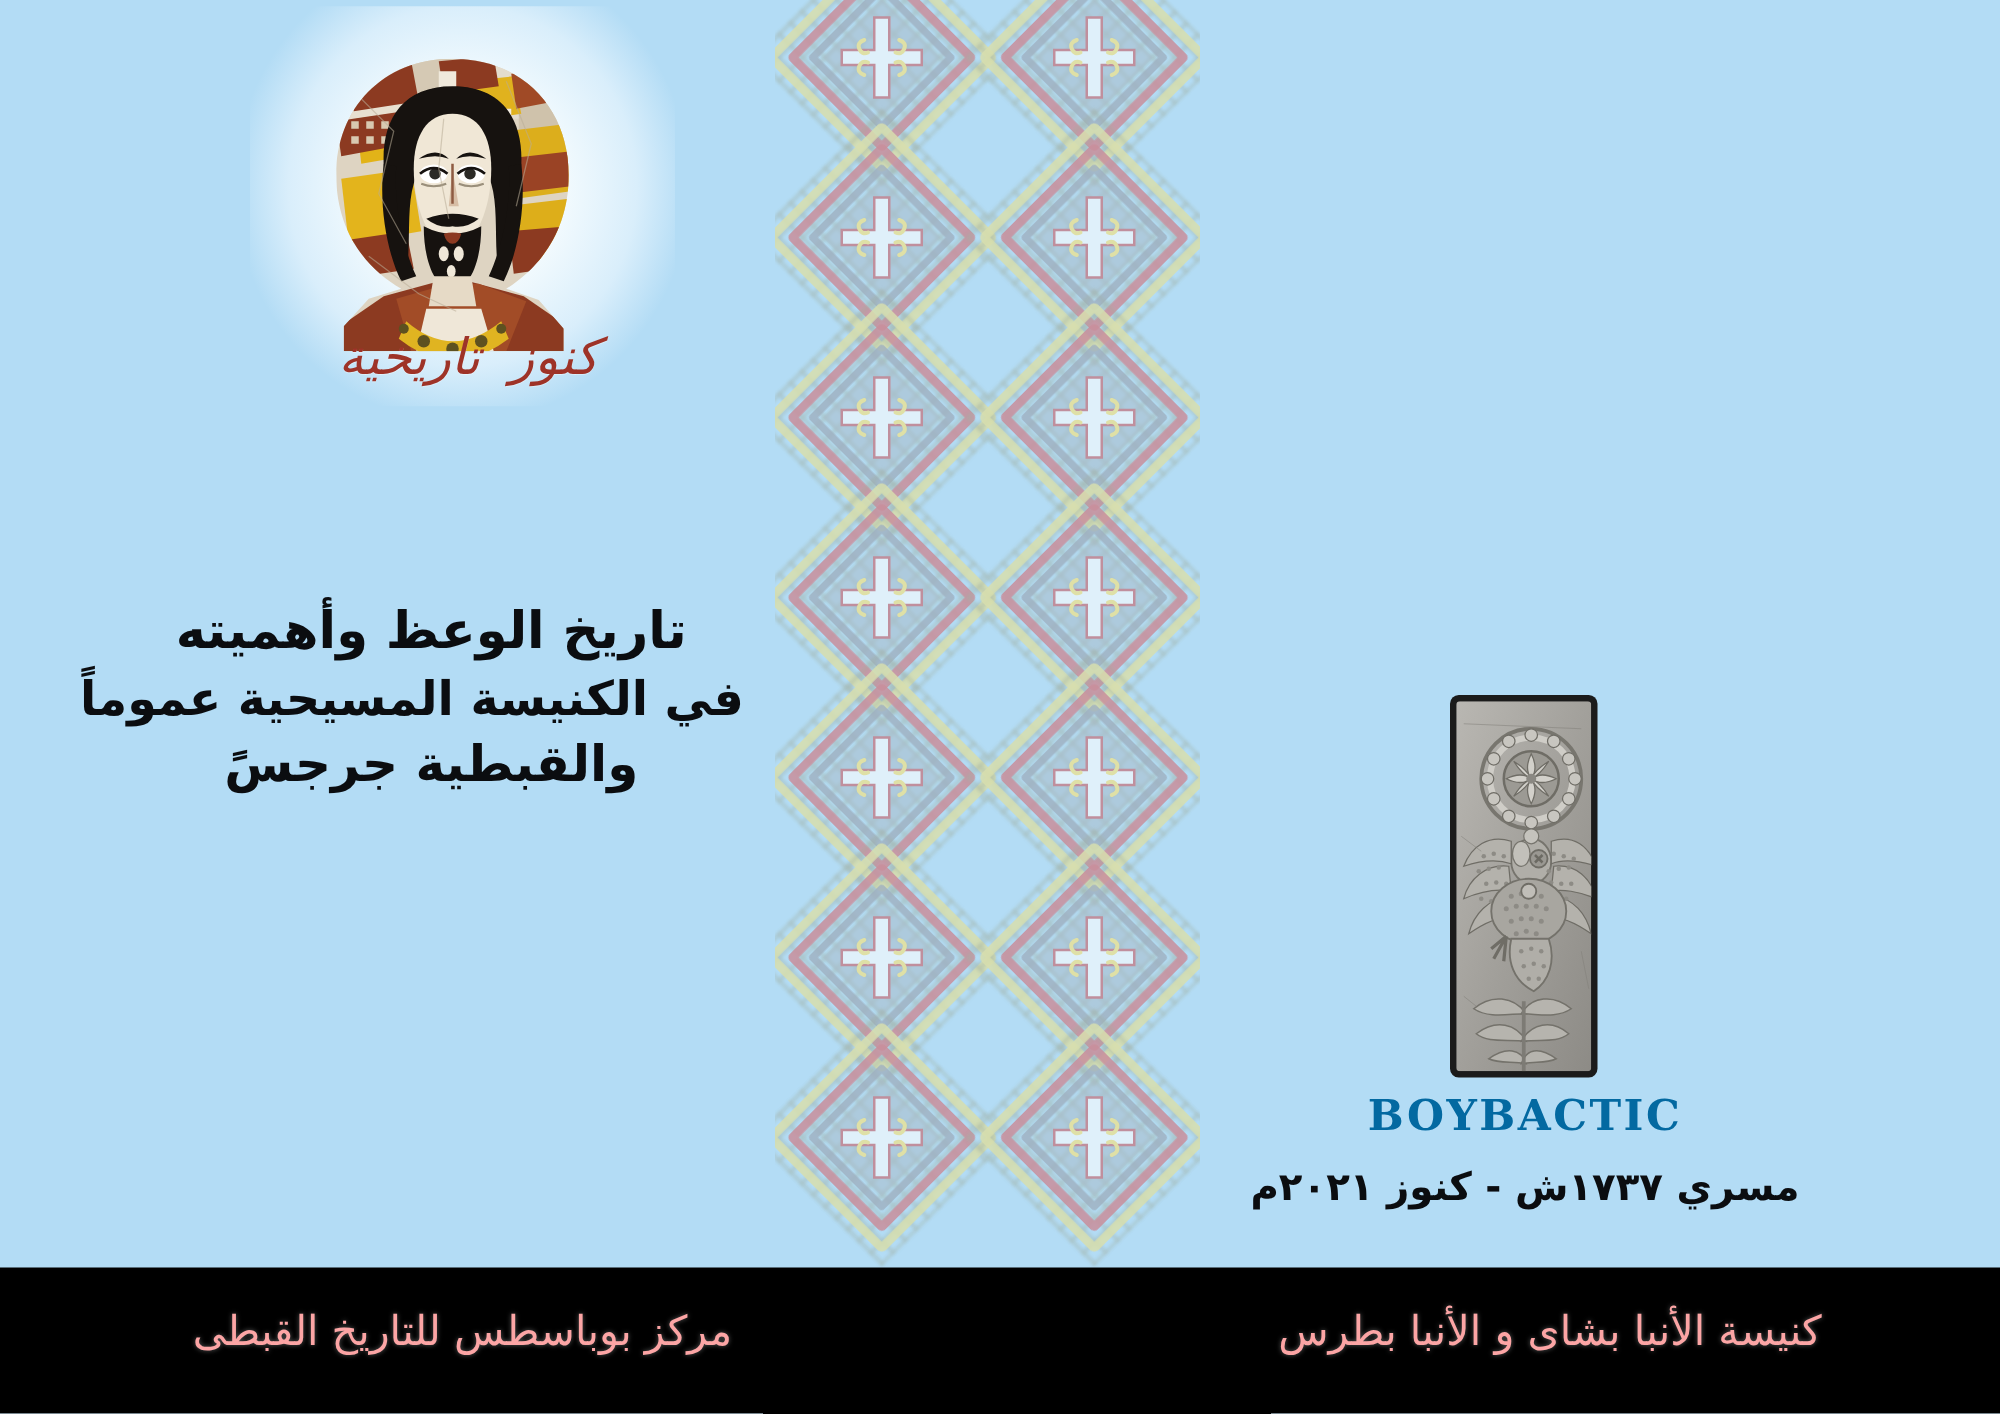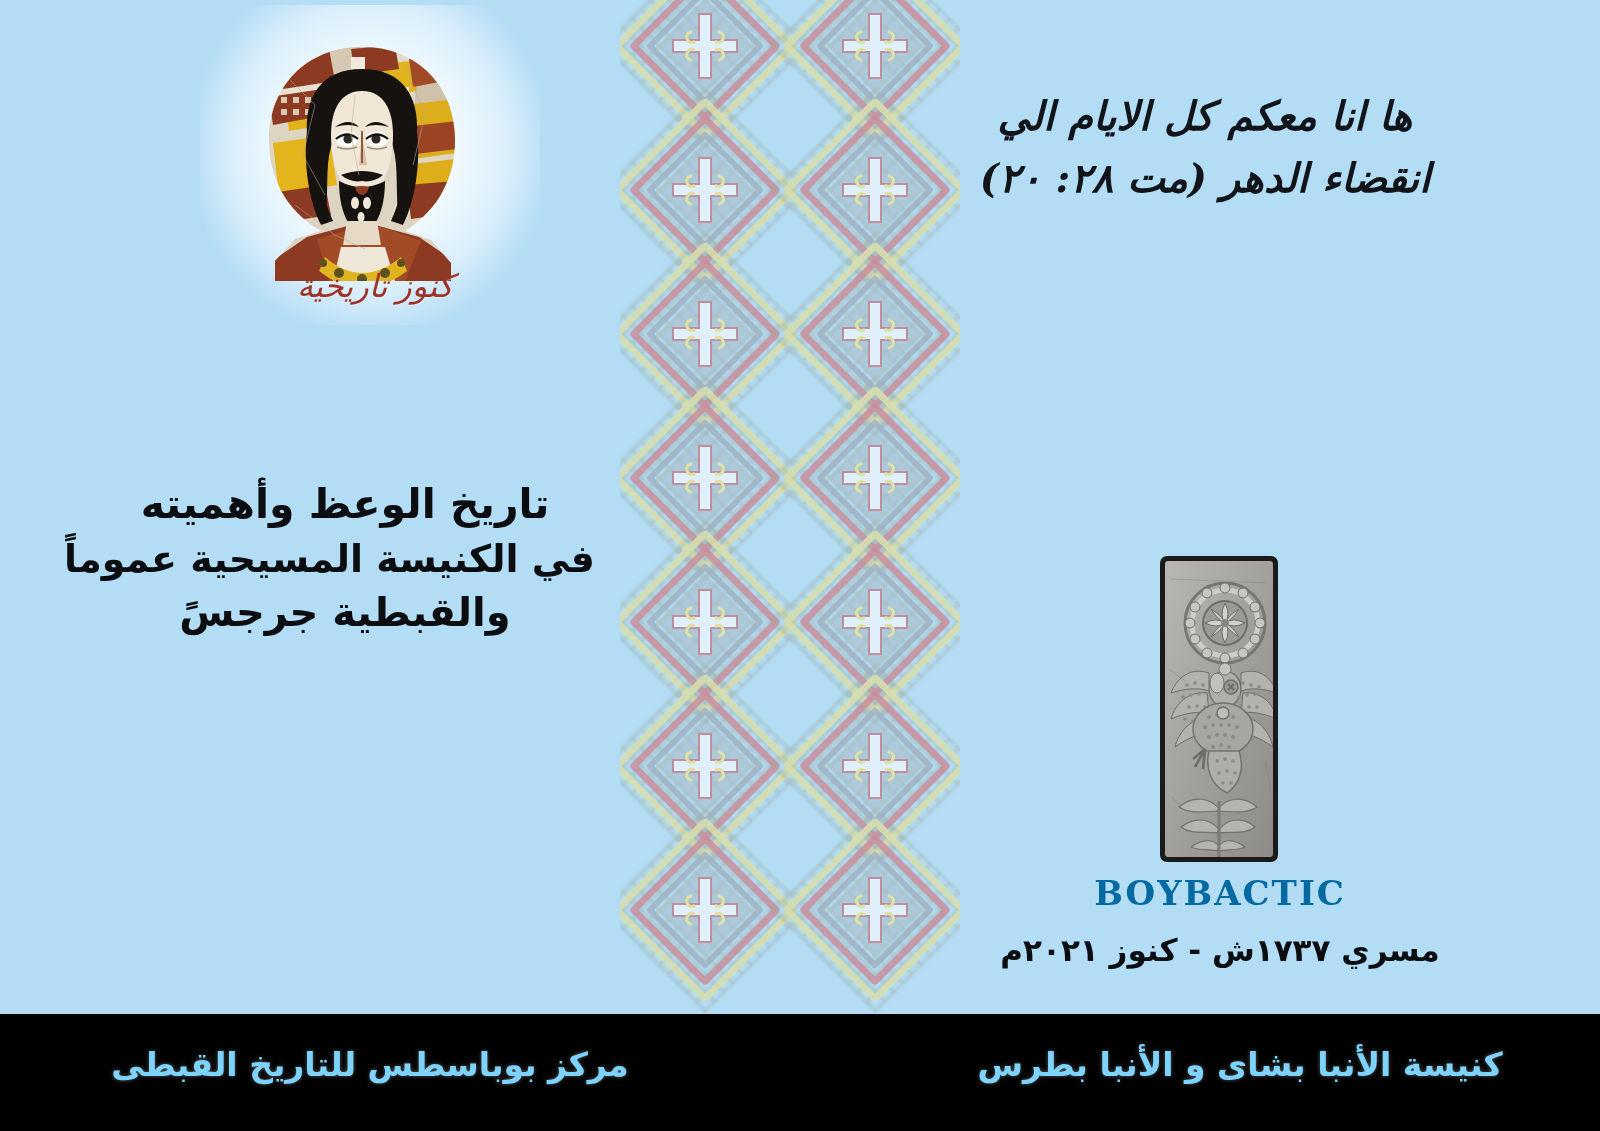--- a/index.html
+++ b/index.html
@@ -112,22 +112,22 @@
   }
 
   
   .kunuz {
     position: absolute;
     left: 230px;
     top: 270px;
     width: 290px;
     text-align: center;
     color: #9e3328;
-    font-family: Liberation Sans, sans-serif;
-    font-size: 32px;
+    font-family: Liberation Mono, monospace;
+    font-size: 40px;
     font-style: italic;
     font-weight: 400;
     letter-spacing: 1px;
     line-height: 1;
     direction: rtl;
     text-shadow: 0 1px 0 rgba(255,255,255,.35);
   }
 
   
   .verse {
@@ -238,23 +238,23 @@
     left: 0;
     top: 1014px;
     width: 1600px;
     height: 117px;
     background: #000000;
   }
   .footer-text {
     position: absolute;
     top: 31px;
     direction: rtl;
-    color: #7dd3fc;
+    color: #fca5a5;
     font-family: "DejaVu Sans", sans-serif;
-    font-weight: 700;
+    font-weight: 400;
     font-size: 33px;
     white-space: nowrap;
     text-shadow: 0 0 4px rgba(255,255,255,.35);
   }
   .footer-text.center-block {
     left: 100px;
     width: 540px;
     text-align: center;
   }
   .footer-text.right-block {
@@ -595,24 +595,20 @@
         <path d="M30 40 L60 70 L48 120 L70 160"></path>
         <path d="M150 30 L170 80 L158 130"></path>
         <path d="M100 60 L96 100 L104 140"></path>
         <path d="M40 170 L80 200 L110 214"></path>
       </g>
     </g>
   </svg>
 
   <div class="kunuz">كنوز تاريخية</div>
 
-  <div class="verse">
-    <span class="ln">ها انا معكم كل الايام الي</span>
-    <span class="ln">انقضاء الدهر (مت ٢٨: ٢٠)</span>
-  </div>
 
   <div class="main-title">
     <span class="ln">تاريخ الوعظ وأهميته</span>
     <span class="ln">في الكنيسة المسيحية عموماً</span>
     <span class="ln">والقبطية جرجسً</span>
   </div>
 
 
   <div class="relief-frame">
     <svg class="relief-img" viewBox="0 0 108 296" preserveAspectRatio="none">

